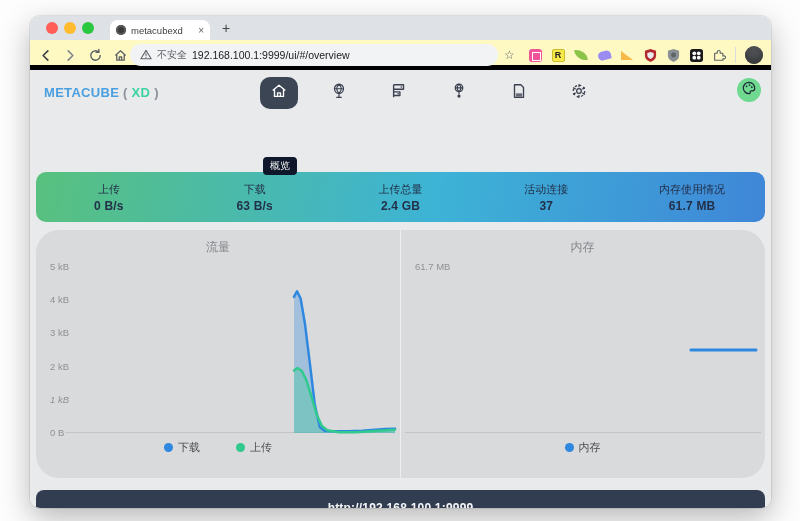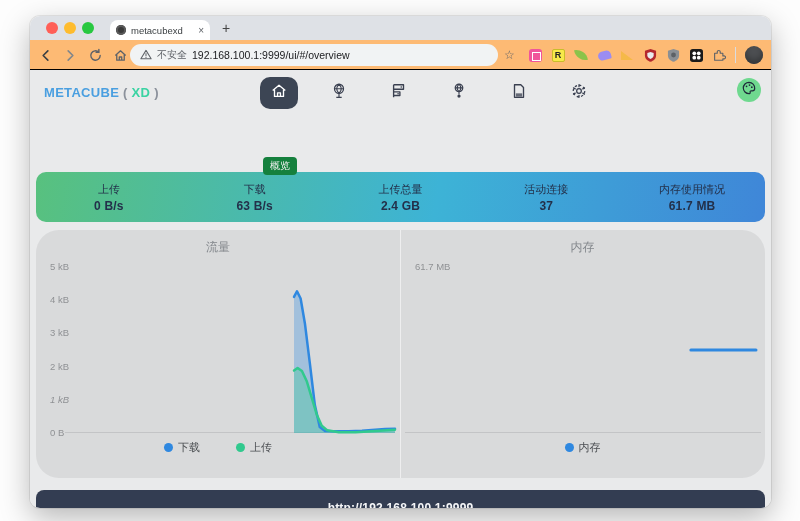--- a/index.html
+++ b/index.html
@@ -13,22 +13,22 @@
   .tl { position:absolute; top:6px; width:12px; height:12px; border-radius:50%; }
   .tl.red{ left:16px; background:#ff5f57;} .tl.yellow{ left:34px; background:#febc2e;} .tl.green{ left:52px; background:#28c840;}
   .tab { position:absolute; left:80px; top:4px; width:100px; height:20px; background:#ffffff;
          border-radius:8px 8px 0 0; display:flex; align-items:center; padding:0 6px; gap:5px; }
   .favicon { width:10px; height:10px; border-radius:50%; background:#3a3a3a; box-shadow:inset 0 0 0 2px #5a5a5a; flex:0 0 auto;}
   .tab-title { font-size:9.5px; color:#3c4043; white-space:nowrap; overflow:hidden; flex:1; }
   .tab-close { font-size:10px; color:#5f6368; cursor:default; }
   .newtab { position:absolute; left:192px; top:4px; font-size:14px; color:#444; }
 
   
-  .toolbar { position:absolute; left:0; top:24px; width:100%; height:30px; background:#fdba74;
-             border-bottom:1px solid #000000; display:flex; align-items:center; }
+  .toolbar { position:absolute; left:0; top:24px; width:100%; height:30px; background:#fef9c3;
+             border-bottom:5px solid #000000; display:flex; align-items:center; }
   .navicons { position:absolute; left:8px; top:0; height:30px; display:flex; align-items:center; gap:10px; }
   .navicons svg { display:block; }
   .omnibox { position:absolute; left:100px; top:4px; width:368px; height:22px; border-radius:11px;
              background:#f1f3f4; display:flex; align-items:center; padding:0 10px; gap:5px; }
   .warn-tri { flex:0 0 auto; }
   .sec-label { font-size:10px; color:#5f6368; white-space:nowrap; }
   .url-text { font-size:10.5px; color:#202124; white-space:nowrap; overflow:hidden; }
   .star { position:absolute; left:474px; top:7px; font-size:12px; color:#5f6368; line-height:16px; }
   .exts { position:absolute; left:498px; top:0; height:30px; display:flex; align-items:center; gap:9px; }
   .ext { width:14px; height:14px; display:flex; align-items:center; justify-content:center; }
@@ -45,21 +45,21 @@
   
   .page { position:absolute; left:0; top:54px; width:100%; height:438px; background:#e9eaeb; }
   .appheader { position:absolute; left:0; top:0; width:100%; height:46px; }
   .brand { position:absolute; left:14px; top:15px; font-size:13px; font-weight:bold; letter-spacing:.3px; white-space:nowrap; }
   .brand .b-name { color:#4a9fe0; } .brand .b-paren { color:#8b919b; } .brand .b-accent { color:#3bd3a3; }
   .appnav { position:absolute; left:230px; top:4px; display:flex; align-items:center; gap:22px; height:38px; }
   .nav-btn { width:38px; height:32px; display:flex; align-items:center; justify-content:center; border-radius:10px; }
   .nav-btn.active { background:#3c4554; }
   .theme-btn { position:absolute; left:707px; top:8px; width:24px; height:24px; border-radius:50%; background:#6fd98f;
                display:flex; align-items:center; justify-content:center; }
-  .tooltip { position:absolute; left:233px; top:87px; width:34px; height:18px; background:#15803d; color:#f2f2f2;
+  .tooltip { position:absolute; left:233px; top:87px; width:34px; height:18px; background:#0f172a; color:#f2f2f2;
              font-size:10px; border-radius:4px; display:flex; align-items:center; justify-content:center; z-index:6; }
 
   
   .stats { position:absolute; left:6px; top:102px; width:729px; height:50px; border-radius:10px;
            background:linear-gradient(100deg,#58c17e 0%,#3db3d6 55%,#3f86d8 100%);
            display:flex; align-items:center; z-index:2; }
   .stat { flex:1; text-align:center; color:#23304a; }
   .stat-label { font-size:11px; margin-bottom:2px; }
   .stat-value { font-size:12px; font-weight:800; letter-spacing:.2px; }
 

